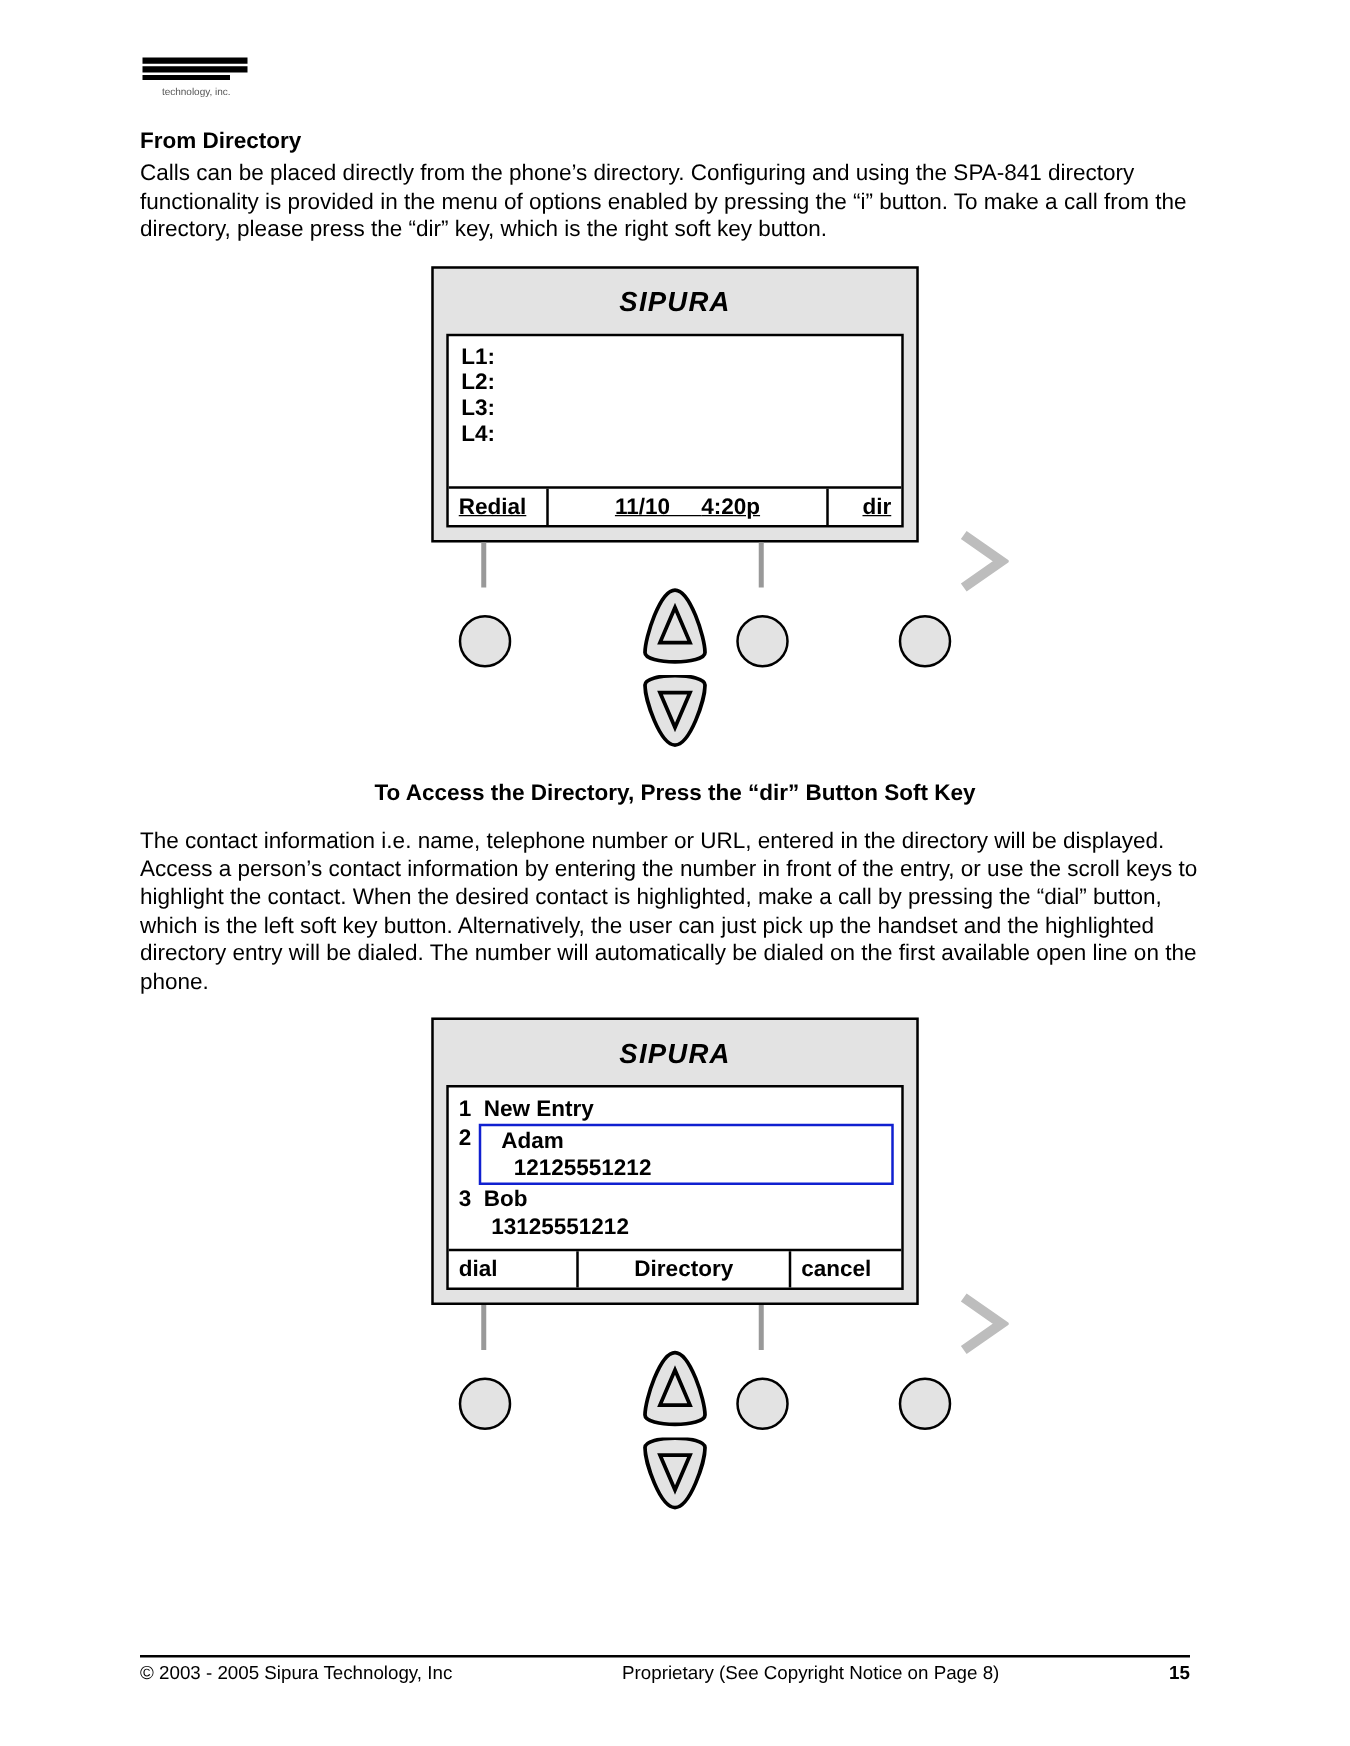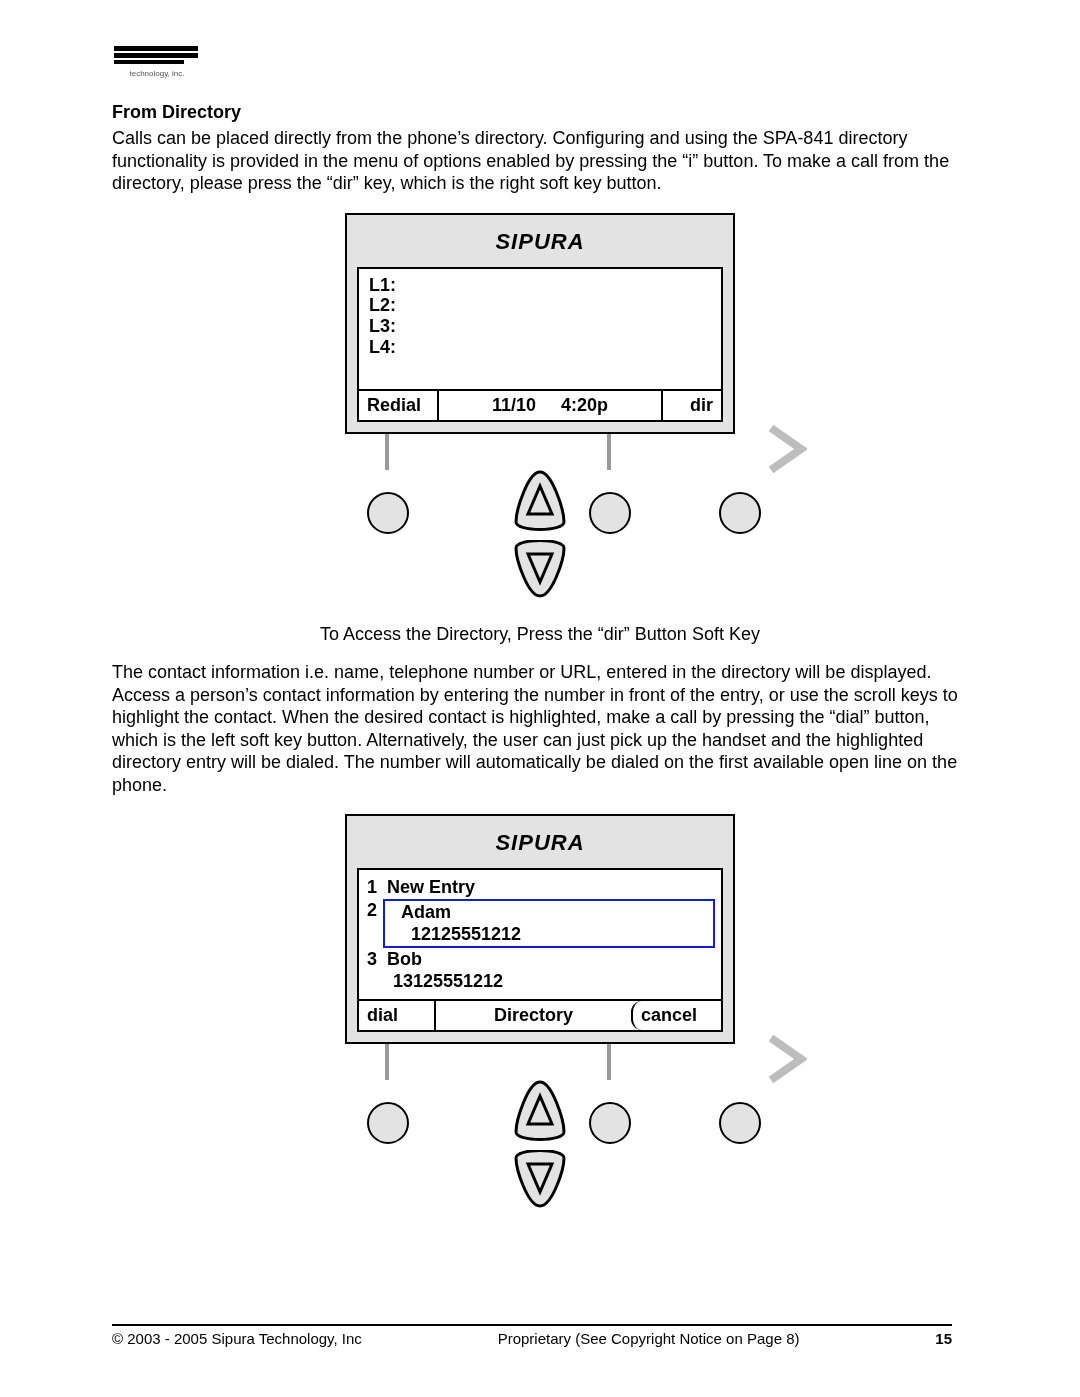--- a/index.html
+++ b/index.html
@@ -25,21 +25,21 @@
     font-size: 18px;
     margin: 0 0 4px 0;
   }
   .body-text {
     font-size: 18px;
     line-height: 1.25;
     margin: 0 0 18px 0;
   }
   .centered-caption {
     text-align: center;
-    font-weight: normal;
+    font-weight: bold;
     font-size: 18px;
     margin: 10px 0 16px 0;
   }
   
   .phone-diagram {
     width: 470px;
     margin: 18px auto 20px auto;
     position: relative;
   }
   .lcd {
@@ -72,20 +72,21 @@
   }
   .screen1-softrow {
     display: flex;
     border-top: 2px solid #000;
     font-weight: bold;
     font-size: 18px;
   }
   .screen1-softrow .cell {
     padding: 4px 8px;
     box-sizing: border-box;
+    text-decoration: underline;
   }
   .screen1-softrow .left {
     width: 80px;
     border-right: 2px solid #000;
     text-align: left;
   }
   .screen1-softrow .mid {
     flex: 1;
     text-align: center;
     border-radius: 13px;
@@ -113,25 +114,25 @@
   .screen2-body .entry-name { }
   .screen2-body .entry-num { padding-left: 10px; }
   .screen2-softrow {
     display: flex;
     border-top: 2px solid #000;
     font-weight: bold;
     font-size: 18px;
   }
   .screen2-softrow .cell { padding: 4px 8px; box-sizing:border-box; }
   .screen2-softrow .left {
-    width: 77px; border-right: 2px solid #000; text-align:left;
+    width: 104px; border-right: 2px solid #000; text-align:left;
   }
   .screen2-softrow .mid { flex:1; text-align:center; }
   .screen2-softrow .right {
-    width: 90px; border-left: 2px solid #000; text-align:left;border-radius:11px;
+    width: 90px; border-left: 2px solid #000; text-align:left;
   }
   
   .nav-area {
     position: relative;
     height: 170px;
     margin-top: 0;
   }
   .stub {
     position: absolute;
     width: 4px;

